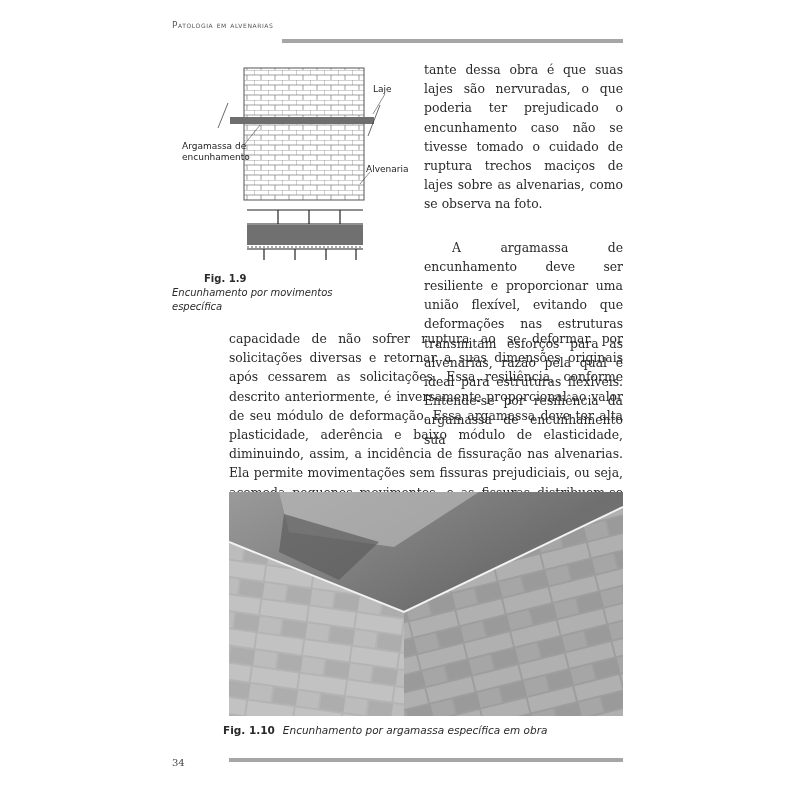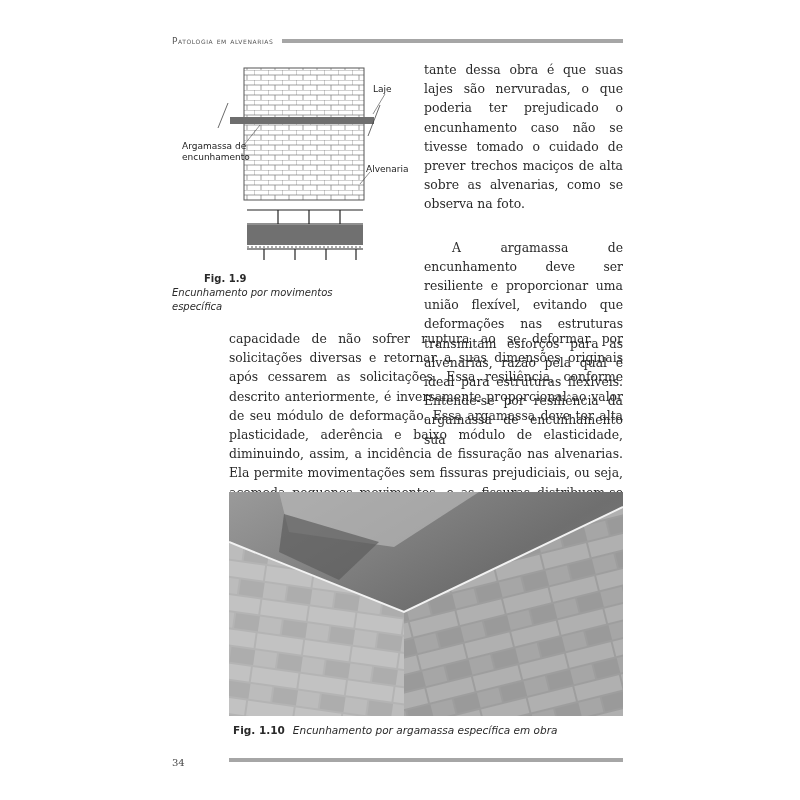--- a/index.html
+++ b/index.html
@@ -1,36 +1,36 @@
 <!DOCTYPE html>
 <html><head>
 <meta charset="utf-8">
 <style>
   html, body { margin: 0; padding: 0; background: #ffffff; }
   body { width: 800px; height: 800px; position: relative; overflow: hidden; font-family: "DejaVu Serif", serif; color: #2a2a2a; }
 
-  .running-head { position: absolute; left: 172px; top: 36px; font-family: "DejaVu Sans", sans-serif; font-size: 9px; letter-spacing: 0.6px; color: #555; font-variant: small-caps; }
+  .running-head { position: absolute; left: 172px; top: 20px; font-family: "DejaVu Sans", sans-serif; font-size: 9px; letter-spacing: 0.6px; color: #555; font-variant: small-caps; }
   .head-rule { position: absolute; left: 282px; top: 39px; width: 341px; height: 4px; background: #a6a6a6; }
 
   .figure-1-9 { position: absolute; left: 170px; top: 60px; width: 245px; height: 200px; }
   .fig-caption { position: absolute; font-family: "DejaVu Sans", sans-serif; font-size: 10px; color: #2a2a2a; line-height: 14px; }
   .fig-caption .num { font-weight: bold; display: inline-block; }
   .fig-caption .txt { font-style: italic; }
   .cap-1-9 { left: 172px; top: 272px; width: 240px; }
   .cap-1-9 .num { width: 55px; vertical-align: top; padding-left: 32px; }
   .cap-1-9 .txt { display: inline-block; width: 170px; }
 
   .body-text { position: absolute; font-size: 12.4px; line-height: 19.2px; text-align: justify; color: #2a2a2a; }
   .col-right { left: 424px; top: 60px; width: 199px; }
   .col-full { left: 229px; top: 329px; width: 394px; }
   .indent { text-indent: 28px; margin-top: 24px; }
   p { margin: 0; }
 
   .photo { position: absolute; left: 229px; top: 492px; width: 394px; height: 224px; overflow: hidden; background: #8a8a8a; }
-  .cap-1-10 { left: 233px; top: 723px; width: 394px; font-size: 10.5px; }
+  .cap-1-10 { left: 223px; top: 723px; width: 394px; font-size: 10.5px; }
   .cap-1-10 .num { margin-right: 8px; }
 
   .page-number { position: absolute; left: 172px; top: 757px; font-size: 10px; color: #444; }
   .foot-rule { position: absolute; left: 229px; top: 758px; width: 394px; height: 4px; background: #a6a6a6; }
 
   .svg-label { font-family: "DejaVu Sans", sans-serif; font-size: 9px; fill: #222; }
 </style>
 </head>
 <body>
 
@@ -76,21 +76,21 @@
     <line x1="156" y1="189" x2="156" y2="200" stroke="#222" stroke-width="1.2"></line>
     <line x1="186" y1="189" x2="186" y2="200" stroke="#222" stroke-width="1.2"></line>
   </g>
 </svg>
 
 <div class="fig-caption cap-1-9">
   <span class="num">Fig. 1.9</span><span class="txt">Encunhamento por movimentos específica</span>
 </div>
 
 <div class="body-text col-right">
-  <p>tante dessa obra é que suas lajes são nervuradas, o que poderia ter prejudicado o encunhamento caso não se tivesse tomado o cuidado de prever trechos maciços de alta sobre as alvenarias, como se observa na foto.</p>
+  <p>tante dessa obra é que suas lajes são nervuradas, o que poderia ter prejudicado o encunhamento caso não se tivesse tomado o cuidado de ruptura trechos maciços de lajes sobre as alvenarias, como se observa na foto.</p>
   <p class="indent">A argamassa de encunhamento deve ser resiliente e proporcionar uma união flexível, evitando que deformações nas estruturas transmitam esforços para as alvenarias, razão pela qual é ideal para estruturas flexíveis. Entende-se por resiliência da argamassa de encunhamento sua</p>
 </div>
 
 <div class="body-text col-full">
   <p>capacidade de não sofrer ruptura ao se deformar por solicitações diversas e retornar a suas dimensões originais após cessarem as solicitações. Essa resiliência, conforme descrito anteriormente, é inversamente proporcional ao valor de seu módulo de deformação. Essa argamassa deve ter alta plasticidade, aderência e baixo módulo de elasticidade, diminuindo, assim, a incidência de fissuração nas alvenarias. Ela permite movimentações sem fissuras prejudiciais, ou seja, acomoda pequenos movimentos, e as fissuras distribuem-se como fissuras capilares nas juntas.</p>
 </div>
 
 <svg class="photo" viewBox="0 0 394 224" preserveAspectRatio="none" xmlns="http://www.w3.org/2000/svg">
   <defs>
     <linearGradient id="ceil" x1="0" y1="0" x2="1" y2="1">

